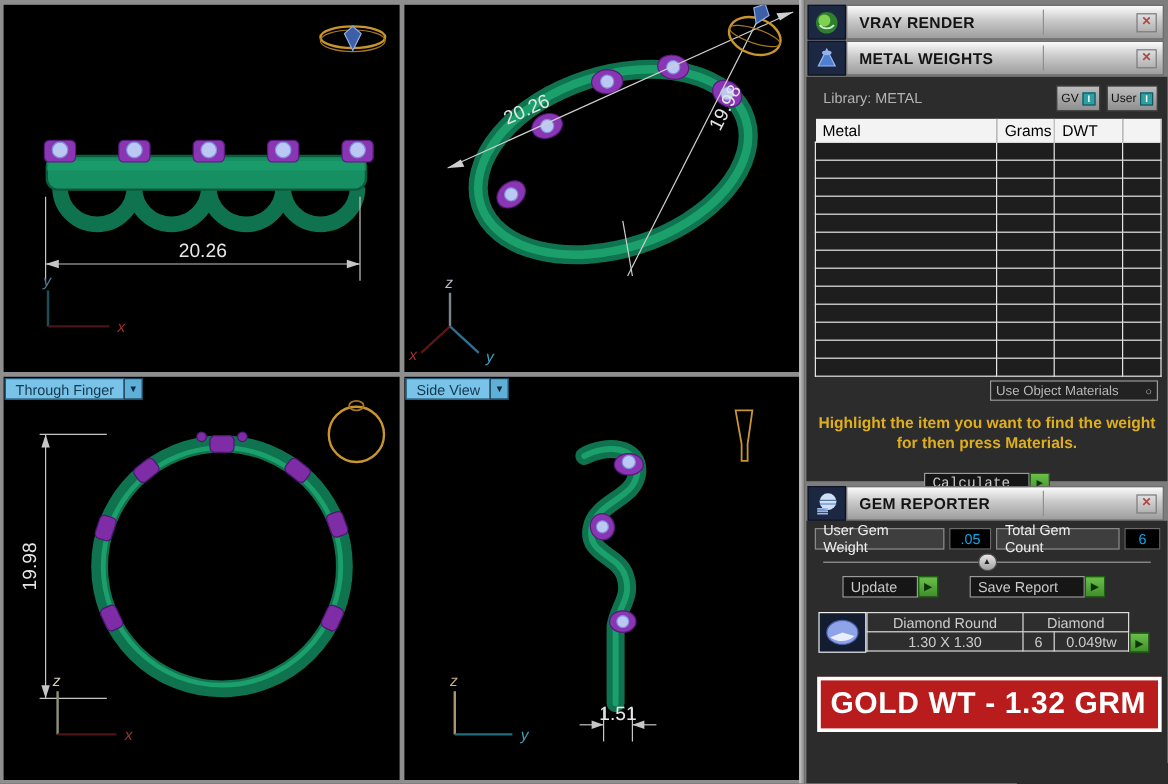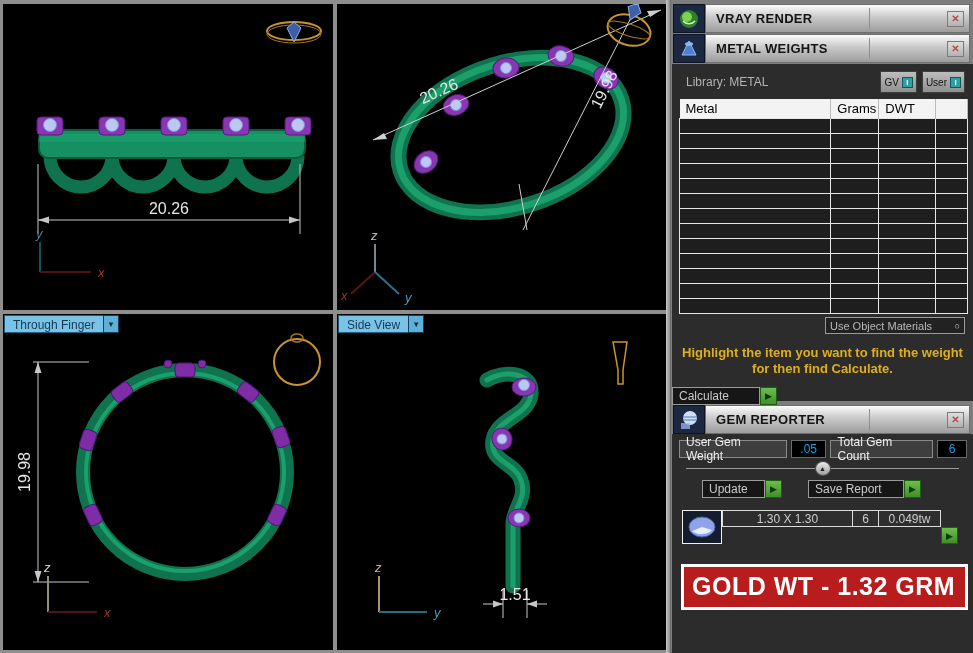--- a/index.html
+++ b/index.html
@@ -57,21 +57,21 @@
          font-size:11px; color:#b9b9b9; padding:0 4px; width:140px; justify-content:space-between; cursor:pointer; }
   #uom .radio { font-size:9px; color:#cfcfcf; }
 
   #hint { margin-top:11px; text-align:center; color:#dfae1f; font-weight:bold; font-size:13px; line-height:16px; }
 
   .run-btn { display:flex; align-items:stretch; height:18px; cursor:pointer; }
   .run-btn .face { background:#161616; border:1px solid #9a9a9a; color:#c9c9c9; font-size:12px;
                    display:flex; align-items:center; padding:0 6px; }
   .run-btn .go { width:17px; background:linear-gradient(#6cbf4a,#3f8f2a); border:1px solid #1f5f14;
                  color:#0c3305; font-size:9px; display:flex; align-items:center; justify-content:center; }
-  #calc-row { display:flex; justify-content:flex-start; margin-top:10px; }
+  #calc-row { display:flex; justify-content:center; margin-top:17px;font-family:Liberation Mono, monospace; }
   #calc-row .face { width:88px; }
 
   #totals-row { display:flex; align-items:center; margin:6px 6px 0 7px; gap:4px; }
   .tot-label { background:#3e3e3e; border:1px solid #8a8a8a; color:#f0f0f0; font-size:12px;
                height:18px; display:flex; align-items:center; padding:0 6px; }
   .tot-value { background:#000; border:1px solid #6a6a6a; color:#0ea5e9; font-size:12px; height:18px;
                display:flex; align-items:center; justify-content:center; }
   #tgw-val { width:36px; } #tgc-val { width:30px; }
 
   #slider-row { position:relative; height:15px; margin:3px 14px 0 14px; }
@@ -458,21 +458,21 @@
           </tbody>
       </table>
       <div id="uom-row">
         <div id="uom">
           <span>Use Object Materials</span>
           <span class="radio">○</span>
         </div>
       </div>
       <div id="hint">
         <div>Highlight the item you want to find the weight</div>
-        <div>for then find Calculate.</div>
+        <div>for then press Materials.</div>
       </div>
       <div id="calc-row">
         <div class="run-btn">
           <span class="face">Calculate</span>
           <span class="go">▶</span>
         </div>
       </div>
     </div>
 
     <div class="hbar" id="bar-gem">
@@ -514,20 +514,24 @@
       <div id="gem-table-row">
         <div id="gem-icon-cell">
           <svg width="30" height="24">
               <ellipse cx="15" cy="12" rx="13" ry="10" fill="#8fa3e8"></ellipse>
               <path d="M5,16 A13,10 0 0 0 25,15 L15,12 Z" fill="#e8eefc"></path>
               <ellipse cx="15" cy="12" rx="13" ry="10" fill="none" stroke="#4a5fa8"></ellipse>
             </svg>
         </div>
         <table id="gem-table">
           <tbody>
+              <tr>
+            <td class="c-shape">Diamond Round</td>
+            <td colspan="2">Diamond</td>
+          </tr>
           <tr>
             <td class="c-shape">1.30 X 1.30</td>
             <td class="c-count">6</td>
             <td class="c-wt">0.049tw</td>
           </tr>
         </tbody>
           </table>
         <div id="gem-run">
           <span>▶</span>
         </div>

